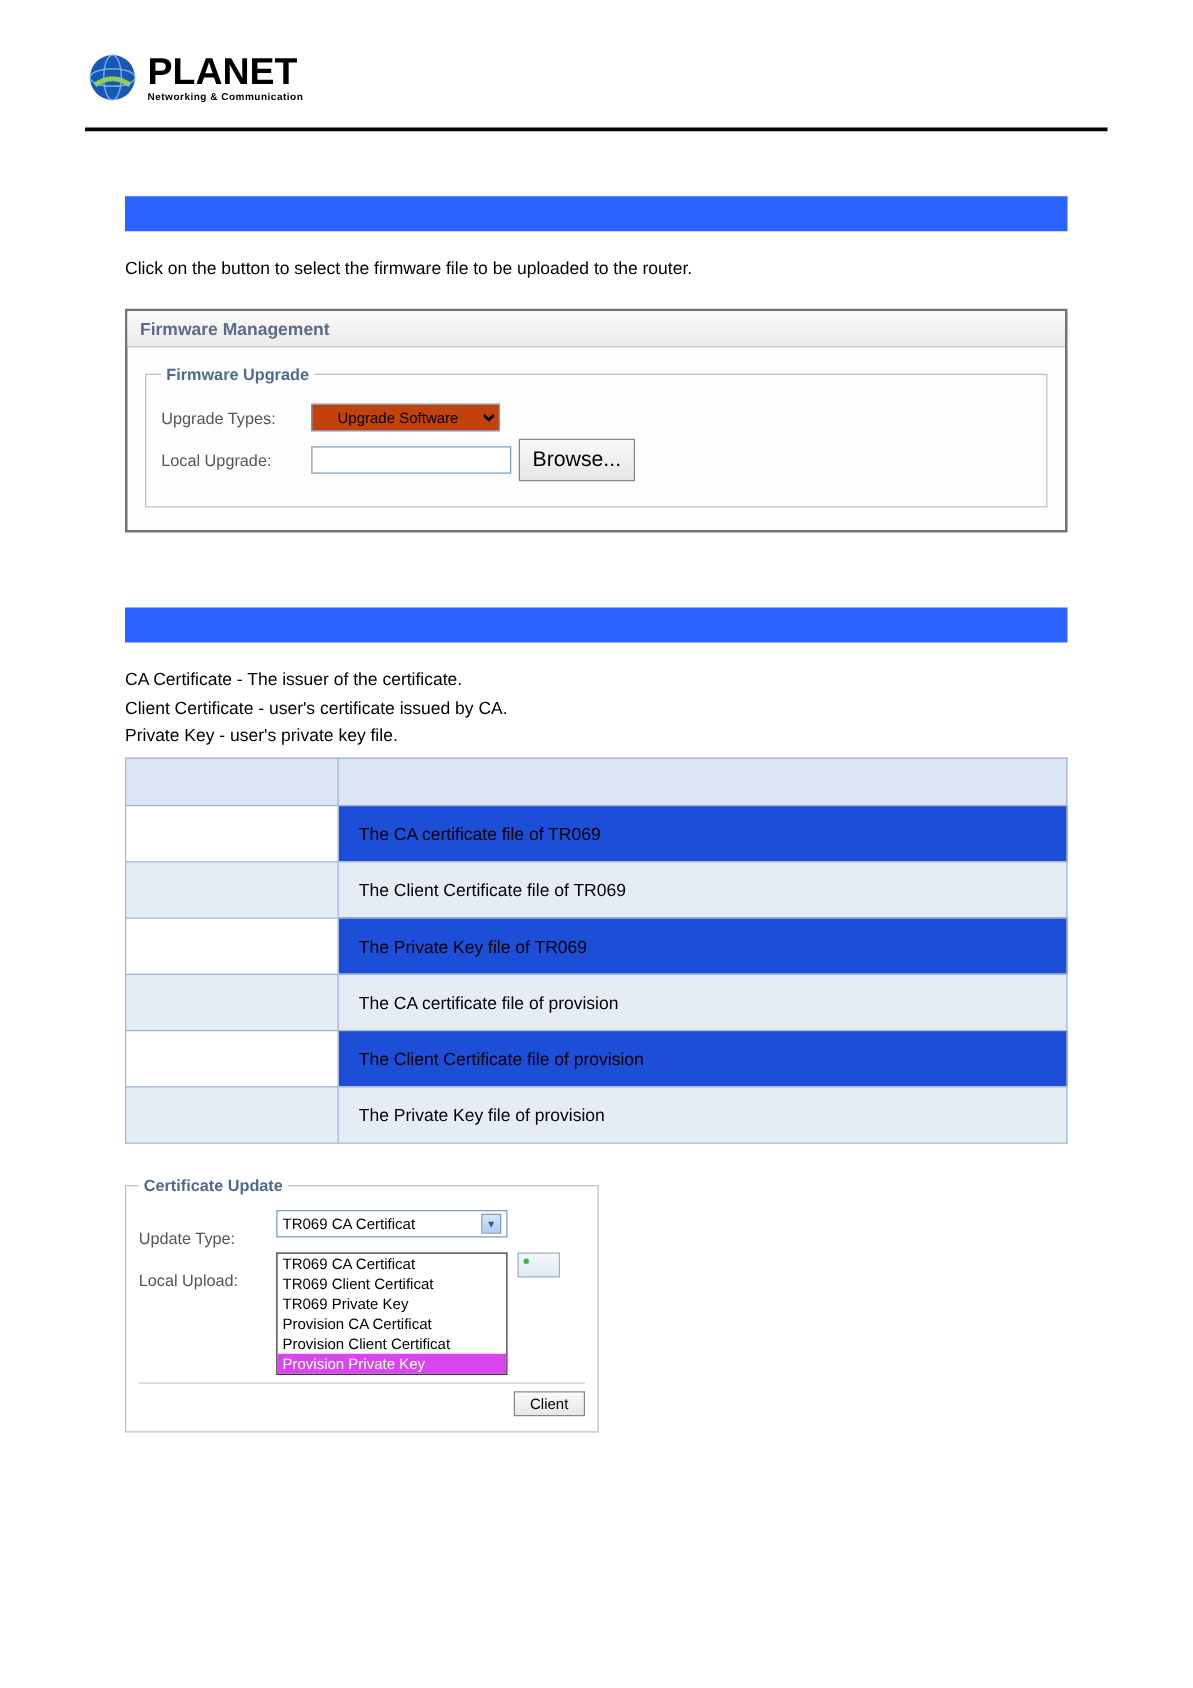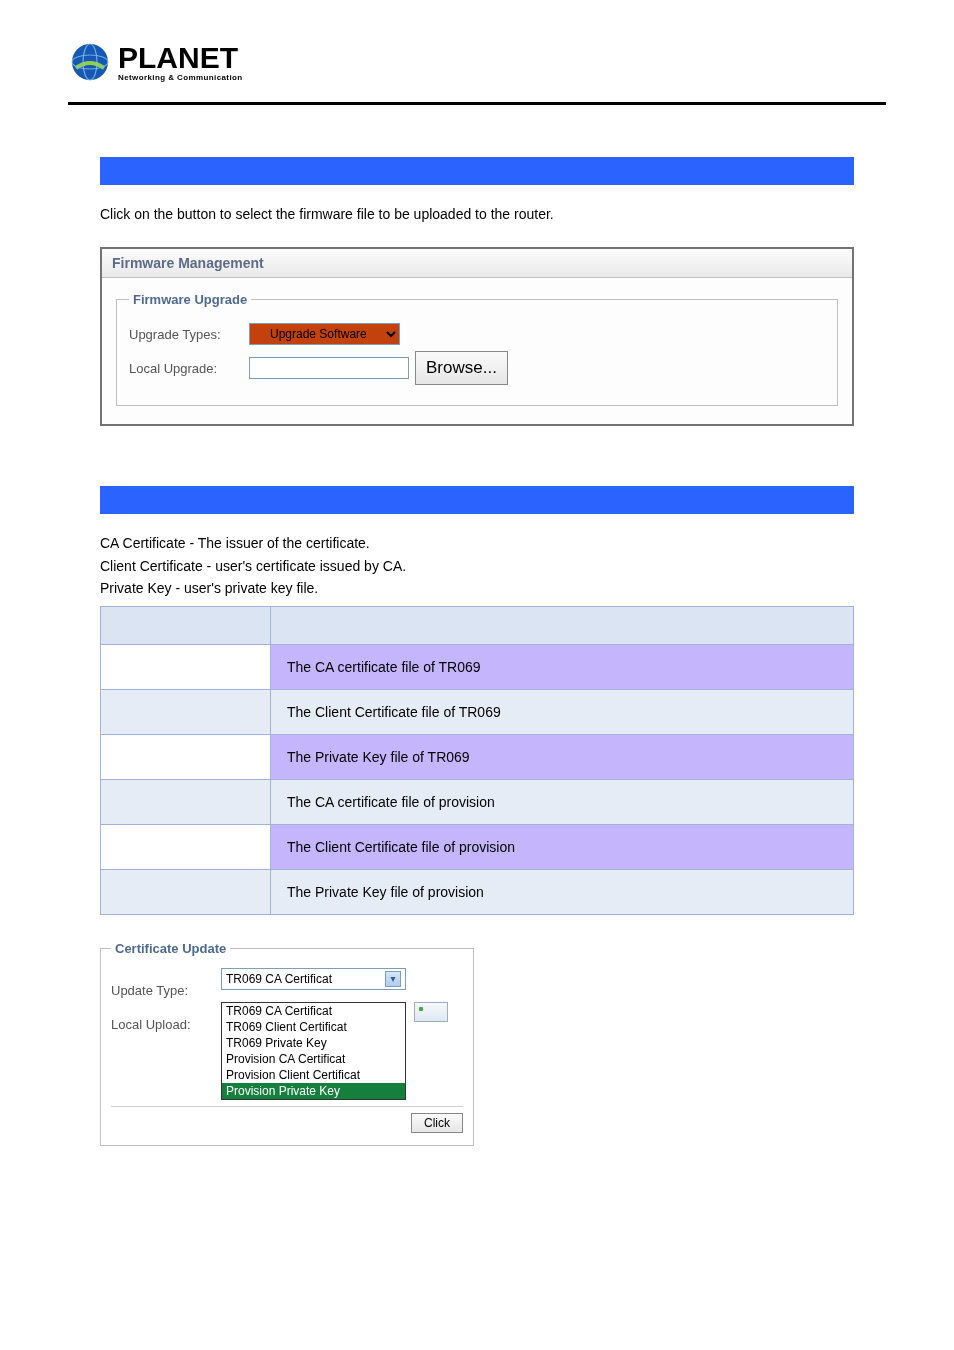--- a/index.html
+++ b/index.html
@@ -63,21 +63,21 @@
     cursor: pointer; margin-left: 6px;
   }
 
   
   table.tbl { width: 100%; border-collapse: collapse; margin-top: 6px; font-size: 14px; }
   table.tbl th, table.tbl td { border: 1px solid #9fb4d6; padding: 14px 16px; vertical-align: top; text-align: left; }
   table.tbl th { background: #dbe4f2; font-weight: bold; color: #32476b; height: 38px; padding:10px 16px;}
   table.tbl td.lab { width: 170px; background:#fff; }
   tr.alt td { background: #e6ecf6; }
   tr.alt td.lab { background: #e6ecf6; }
-  tr.norm td { background: #c4b5fd; }
+  tr.norm td { background: #1d4ed8; }
 
   
   .cert-wrap { margin-top: 26px; width: 357px; }
   fieldset.cert {
     border: 1px solid #c0c0c0;
     padding: 8px 10px 12px 10px;
     font-size: 13px;
   }
   fieldset.cert > legend { color: #4f6a8f; font-weight: bold; font-size: 13px; padding: 0 4px; }
   .cert-row { display:flex; align-items:flex-start; margin: 4px 0; }
@@ -85,21 +85,21 @@
   .select-open { position: relative; width: 185px; }
   .select-open .sel {
     width: 185px; height: 22px; border: 1px solid #7e9db9; background:#fff;
     display:flex; align-items:center; justify-content:space-between; padding:0 4px; font-size:12px;
   }
   .select-open .arrow { width:16px; height:16px; background: linear-gradient(#d6e6fb,#aecbf2); border:1px solid #7e9db9; display:flex; align-items:center; justify-content:center; font-size:10px; color:#3a5a86;}
   .drop {
     width: 185px; border:1px solid #333; background:#fff; font-size:12px;
   }
   .drop div { padding: 1px 4px; white-space: nowrap; overflow:hidden; }
-  .drop .hl { background: #15803d; color:#fff; }
+  .drop .hl { background: #d946ef; color:#fff; }
   .small-browse {
     width: 34px; height: 20px; border:1px solid #9aaec7;
     background: linear-gradient(#f5f8fc,#dfe8f2);
     margin-left: 8px; font-size:11px; cursor:pointer;
     position: relative;
   }
   .small-browse::before{
     content:""; position:absolute; left:4px; top:4px; width:4px; height:4px; background:#3fae3f; border-radius:1px;
   }
   .hr2 { border:none; border-top:1px solid #d0d0d0; margin:6px 0; }
@@ -216,18 +216,18 @@
             <div>TR069 Private Key</div>
             <div>Provision CA Certificat</div>
             <div>Provision Client Certificat</div>
             <div class="hl">Provision Private Key</div>
           </div>
         <button class="small-browse"></button>
       </div>
 
       <hr class="hr2">
       <div class="update-row">
-        <button class="update-btn">Click</button>
+        <button class="update-btn">Client</button>
       </div>
     </fieldset>
   </div>
 
 </div>
 
 </body></html>

